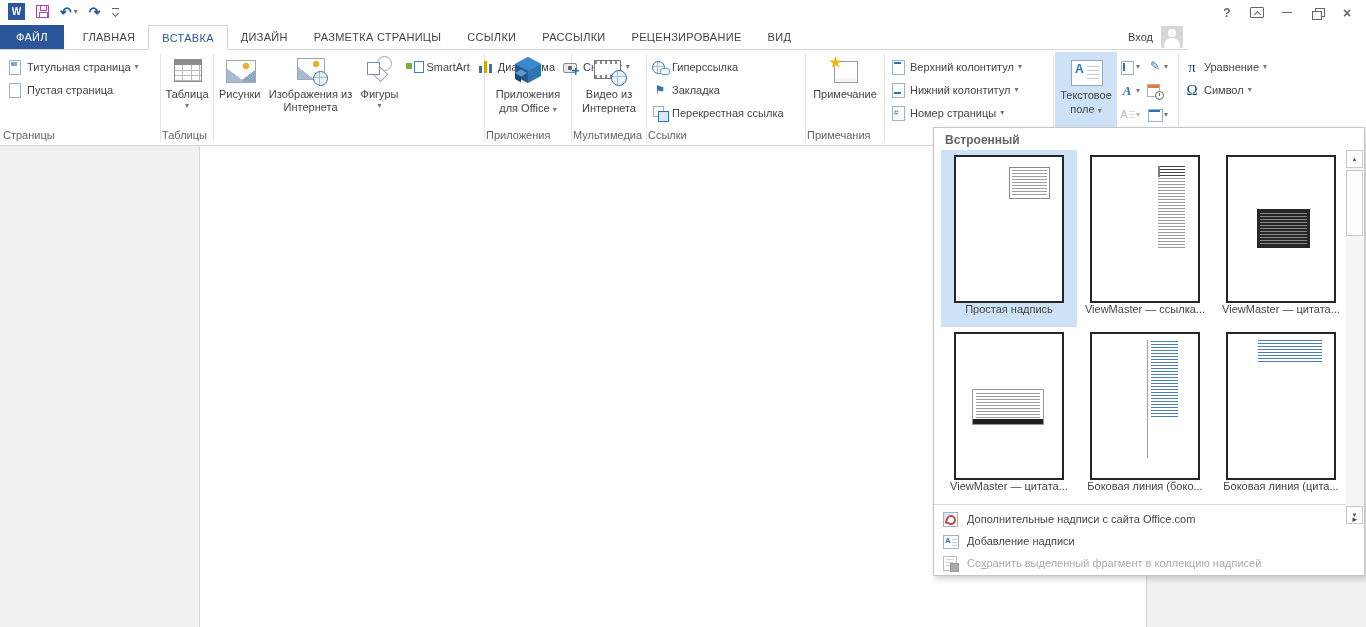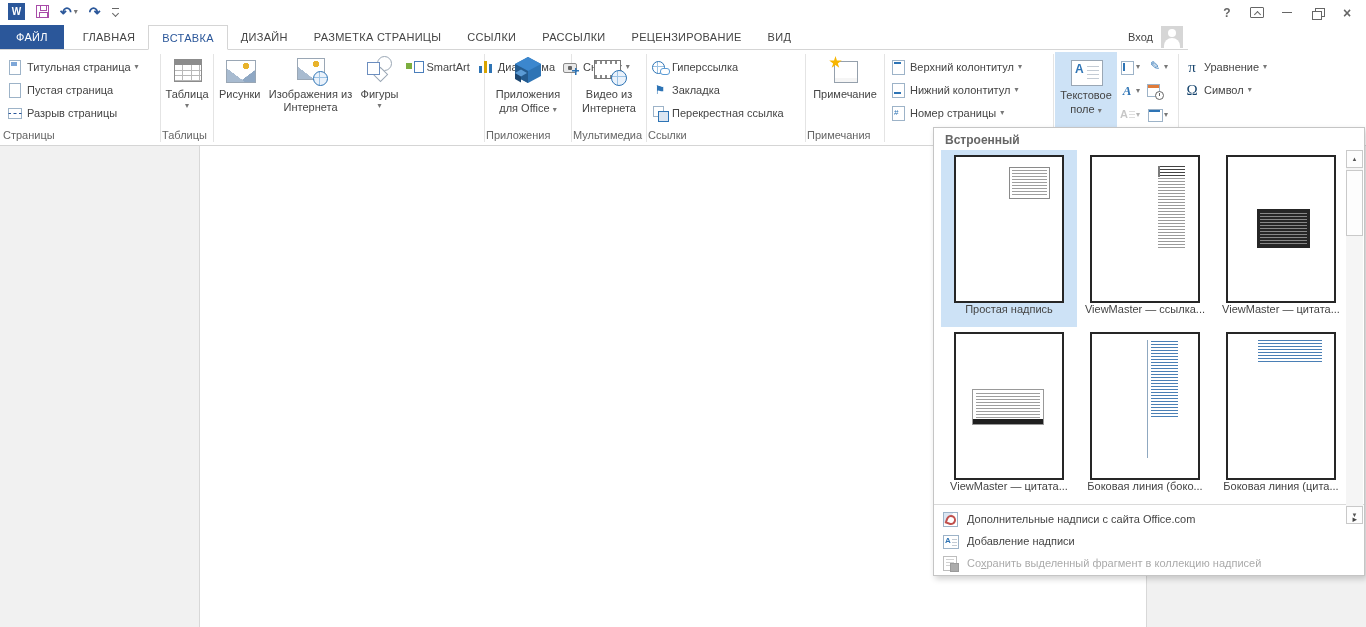--- a/index.html
+++ b/index.html
@@ -235,24 +235,20 @@
     <div class="rg-body col">
       <div class="sbtn">
         <span class="ric ric-coverpage"></span>
         <span>Титульная страница</span>
         <span class="dd">▾</span>
       </div>
       <div class="sbtn">
         <span class="ric ric-blankpage"></span>
         <span>Пустая страница</span>
       </div>
-      <div class="sbtn">
-        <span class="ric ric-pagebreak"></span>
-        <span>Разрыв страницы</span>
-      </div>
     </div>
     <div class="rg-label">Страницы</div>
   </div>
   <div class="rg-sep"></div>
 
   <div class="rgroup" style="width:52px">
     <div class="rg-body" style="justify-content:center">
       <div class="bbtn">
         <span class="bic bic-table"></span>
         <span class="lbl">Таблица</span>

